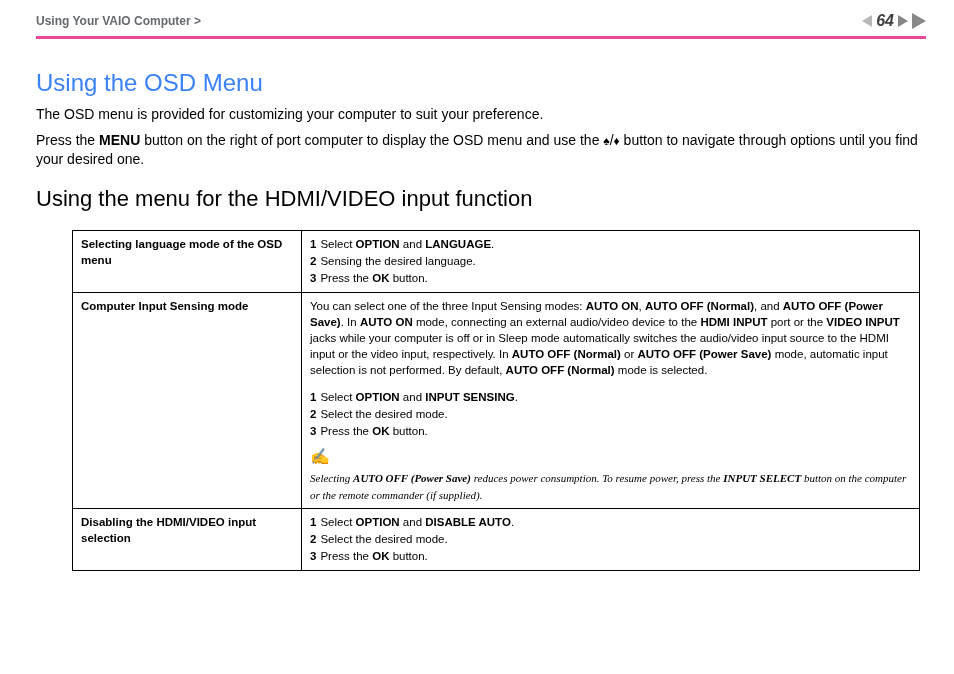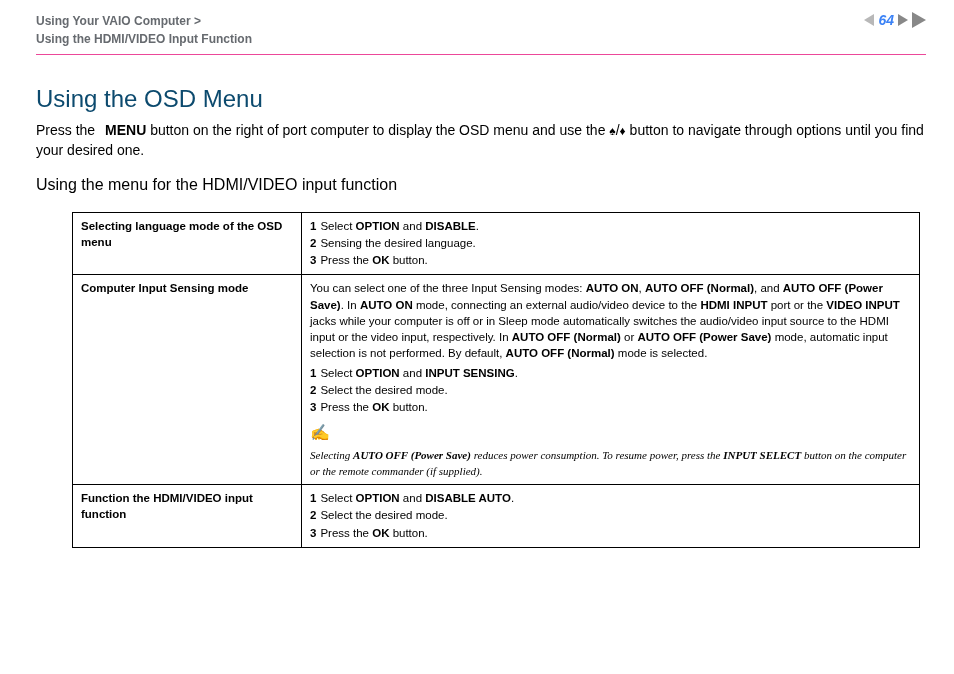--- a/index.html
+++ b/index.html
@@ -12,73 +12,73 @@
     color: #000;
   }
   .page {
     box-sizing: border-box;
     padding: 12px 28px 20px 36px;
   }
   .header-row {
     display: flex;
     justify-content: space-between;
     align-items: flex-start;
-    border-bottom: 1px solid #ec4899;
+    border-bottom: 3px solid #ec4899;
     padding-bottom: 6px;
   }
   .breadcrumb {
     font-family: Arial, Helvetica, sans-serif;
     font-weight: bold;
     font-size: 12px;
     color: #666a6f;
     line-height: 1.5;
   }
   .pager {
     display: flex;
     align-items: center;
     gap: 4px;
     color: #888;
     font-weight: bold;
   }
   .pager .pg {
     font-style: italic;
-    font-size: 14px;
-    color: #3b82f6;
+    font-size: 16px;
+    color: #404040;
   }
   .tri-left, .tri-right {
     width: 0; height: 0;
     border-top: 6px solid transparent;
     border-bottom: 6px solid transparent;
     display: inline-block;
   }
   .tri-left  { border-right: 10px solid #b8b8b8; }
   .tri-right { border-left: 10px solid #888888; }
   .tri-right.big { border-left: 14px solid #888888; border-top-width:8px; border-bottom-width:8px;}
 
   h1.section {
     margin: 30px 0 8px 0;
     font-family: Arial, Helvetica, sans-serif;
     font-weight: normal;
     font-size: 24px;
-    color: #0c4a6e;
+    color: #3b82f6;
   }
   h2.sub {
     margin: 16px 0 8px 0;
     font-family: Arial, Helvetica, sans-serif;
     font-weight: normal;
-    font-size: 16px;
+    font-size: 22px;
     color: #000;
   }
   p.body {
     margin: 6px 0;
     font-size: 14px;
     line-height: 1.4;
     color: #000;
   }
-  p.body b { font-weight: bold; margin-left: 6px; }
+  p.body b { font-weight: bold; }
   .arrow-glyph-up, .arrow-glyph-down {
     display:inline-block;
     font-size: 12px;
   }
 
   table.settings {
     width: 848px;
     margin: 18px 0 0 36px;
     border-collapse: collapse;
     font-size: 11.5px;
@@ -110,69 +110,69 @@
   }
 </style>
 </head>
 <body>
 
 <div class="page">
 
   <div class="header-row">
     <div class="breadcrumb">
       <span>Using Your VAIO Computer &gt;</span><br>
-      <span>Using the HDMI/VIDEO Input Function</span>
     </div>
     <div class="pager">
       <span class="tri-left"></span>
       <span class="pg">64</span>
       <span class="tri-right"></span>
       <span class="tri-right big"></span>
     </div>
   </div>
 
   <h1 class="section">Using the OSD Menu</h1>
 
+  <p class="body">The OSD menu is provided for customizing your computer to suit your preference.</p>
 
   <p class="body">
     <span>Press the </span><b>MENU</b><span> button on the right of port computer to display the OSD menu and use the </span><span class="arrow-glyph-up">♠</span>/<span class="arrow-glyph-down">♦</span><span> button to navigate through options until you find your desired one.</span>
   </p>
 
   <h2 class="sub">Using the menu for the HDMI/VIDEO input function</h2>
 
 
   <table class="settings">
     <tbody>
         <tr>
       <td class="left">Selecting language mode of the OSD menu</td>
       <td>
         <div class="steps">
-          <div><span class="step-num">1</span><span>Select </span><b>OPTION</b><span> and </span><b>DISABLE</b><span>.</span></div>
+          <div><span class="step-num">1</span><span>Select </span><b>OPTION</b><span> and </span><b>LANGUAGE</b><span>.</span></div>
           <div><span class="step-num">2</span><span>Sensing the desired language.</span></div>
           <div><span class="step-num">3</span><span>Press the </span><b>OK</b><span> button.</span></div>
         </div>
       </td>
     </tr>
     <tr>
       <td class="left">Computer Input Sensing mode</td>
       <td>
         <span>You can select one of the three Input Sensing modes: </span><b>AUTO ON</b><span>, </span><b>AUTO OFF (Normal)</b><span>, and </span><b>AUTO OFF (Power Save)</b><span>. In </span><b>AUTO ON</b><span> mode, connecting an external audio/video device to the </span><b>HDMI INPUT</b><span> port or the </span><b>VIDEO INPUT</b><span> jacks while your computer is off or in Sleep mode automatically switches the audio/video input source to the HDMI input or the video input, respectively. In </span><b>AUTO OFF (Normal)</b><span> or </span><b>AUTO OFF (Power Save)</b><span> mode, automatic input selection is not performed. By default, </span><b>AUTO OFF (Normal)</b><span> mode is selected.</span>
-        <div class="steps" style="margin-top:4px;">
+        <div class="steps" style="margin-top:10px;">
           <div><span class="step-num">1</span><span>Select </span><b>OPTION</b><span> and </span><b>INPUT SENSING</b><span>.</span></div>
           <div><span class="step-num">2</span><span>Select the desired mode.</span></div>
           <div><span class="step-num">3</span><span>Press the </span><b>OK</b><span> button.</span></div>
         </div>
         <span class="note-icon">✍</span><br>
         <span class="note-text">
           <span>Selecting </span><b>AUTO OFF (Power Save)</b><span> reduces power consumption. To resume power, press the </span><b>INPUT SELECT</b><span> button on the computer or the remote commander (if supplied).</span>
         </span>
       </td>
     </tr>
     <tr>
-      <td class="left">Function the HDMI/VIDEO input function</td>
+      <td class="left">Disabling the HDMI/VIDEO input selection</td>
       <td>
         <div class="steps">
           <div><span class="step-num">1</span><span>Select </span><b>OPTION</b><span> and </span><b>DISABLE AUTO</b><span>.</span></div>
           <div><span class="step-num">2</span><span>Select the desired mode.</span></div>
           <div><span class="step-num">3</span><span>Press the </span><b>OK</b><span> button.</span></div>
         </div>
       </td>
     </tr>
   </tbody>
     </table>

